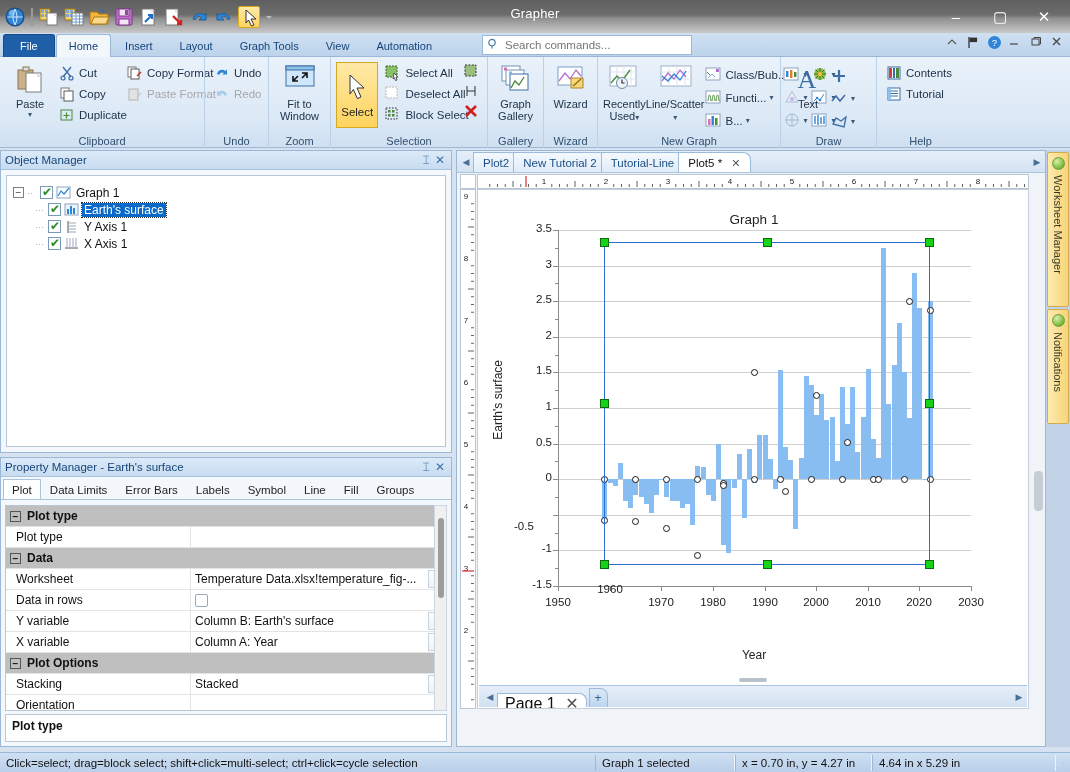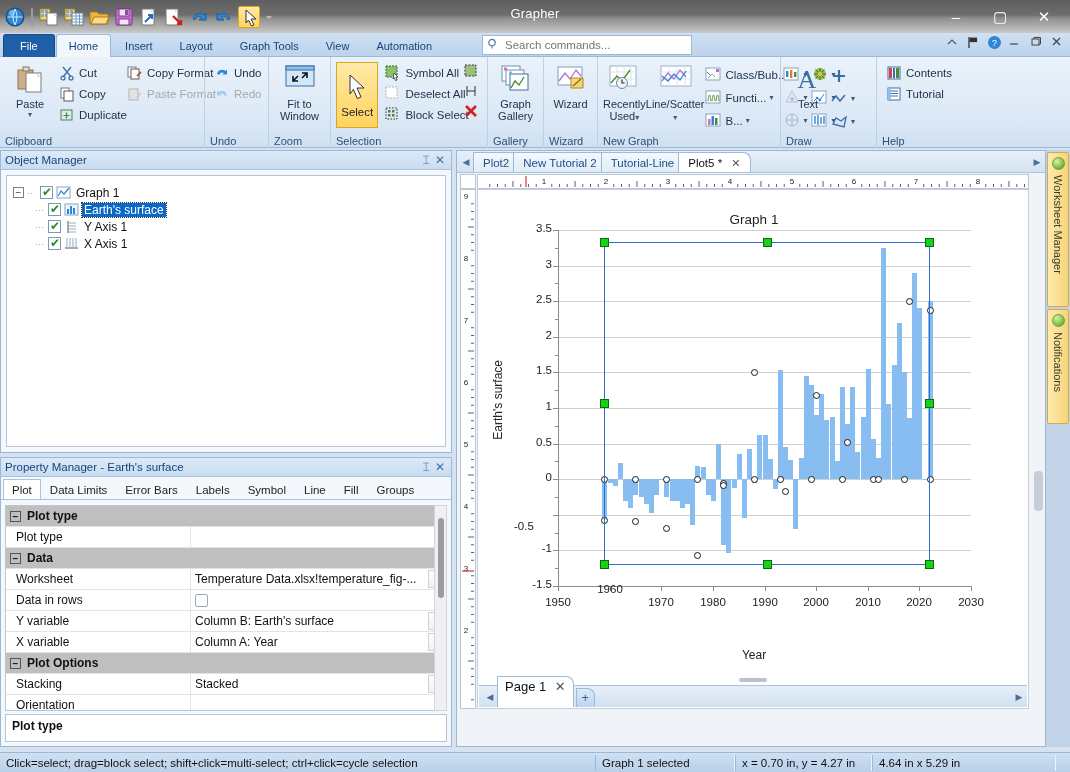--- a/index.html
+++ b/index.html
@@ -59,21 +59,21 @@
   
   .ribbon {
     position:absolute; left:0; top:57px; width:1070px; height:91px;
     background:linear-gradient(to bottom,#eaf2fa,#dbe8f6 70%, #cfe0f1);
     border-bottom:1px solid #9bb8d6;
     display:flex;
   }
   .rgroup { position:relative; height:91px; padding:2px 5px 0 5px; display:flex; flex-direction:column; }
   .rgroup + .rgroup { border-left:1px solid #bcd0e6; }
   .rgcontent { flex:1; display:flex; align-items:flex-start; padding-top:3px; }
-  .rglabel { height:14px; line-height:14px; text-align:left; font-size:11px; color:#30506f; }
+  .rglabel { height:14px; line-height:14px; text-align:center; font-size:11px; color:#30506f; }
   .bigbtn {
     width:52px; display:flex; flex-direction:column; align-items:center; justify-content:flex-start;
     font-size:11px; color:#20344a; padding-top:2px; cursor:default;
   }
   .bigbtn .glyph { width:32px; height:32px; margin-bottom:2px; }
   .bigbtn .cap { text-align:center; line-height:12px; }
   .smallcol { display:flex; flex-direction:column; gap:1px; padding-top:1px; }
   .smallbtn {
     display:flex; align-items:center; gap:4px; height:20px; padding:0 4px;
     font-size:11.5px; color:#20344a; white-space:nowrap; cursor:default;
@@ -170,21 +170,21 @@
             border:1px solid #b9c7d4; overflow:hidden; }
   .rulerV { position:absolute; left:3px; top:38px; width:16px; height:520px; background:#fff;
             border:1px solid #b9c7d4; overflow:hidden; }
   .rulercorner { position:absolute; left:3px; top:23px; width:16px; height:15px; background:#fff; border:1px solid #b9c7d4; }
 
   .canvas { position:absolute; left:20px; top:38px; width:552px; height:520px; background:#fff;
             border:1px solid #c4cfdb; overflow:hidden; }
   .pagebar { position:absolute; left:1px; right:1px; bottom:1px; height:22px;
              background:linear-gradient(to bottom,#e6eff9,#d1e0f1); border-top:1px solid #a9c4de;
              display:flex; align-items:flex-end; padding-left:4px; }
-  .pgtab { height:31px; line-height:19px; padding:0 7px; font-size:13px; background:#fff;
+  .pgtab { height:14px; line-height:19px; padding:0 7px; font-size:16px; background:#fff;
            border:1px solid #9cbada; border-bottom:none; border-radius:0 8px 0 0; color:#111; }
   .pgadd { width:19px; height:19px; margin-left:2px; background:linear-gradient(to bottom,#dceaf8,#bcd5ee);
            border:1px solid #9cbada; border-bottom:none; border-radius:0 8px 0 0;
            display:flex; align-items:center; justify-content:center; font-size:12px; color:#2e5f93; }
   .vscroll { position:absolute; right:2px; top:40px; width:9px; height:515px; }
   .vthumb { position:absolute; left:0; top:280px; width:9px; height:40px; background:#c6cdd4; border-radius:4px; }
   .hhandle { position:absolute; left:50%; margin-left:-14px; bottom:26px; width:28px; height:4px;
              background:#b9c2cb; border-radius:2px; }
 
   
@@ -480,21 +480,21 @@
               </svg>
           </span>
           <span>Select</span>
         </div>
         <div class="smallcol" style="width:82px">
           <div class="smallbtn">
             <span class="gi"><svg width="16" height="16" viewBox="0 0 16 16">
                   <rect x="1" y="1" width="11" height="11" fill="#8bbf6a" stroke="#3b6b2b" stroke-dasharray="2 1"></rect>
                   <path d="M9 8l4 4h-2l1 3-1.4.6-1.3-3L8 14z" fill="#fff" stroke="#333" stroke-width=".8"></path>
                 </svg></span>
-            <span>Symbol All</span>
+            <span>Select All</span>
           </div>
           <div class="smallbtn">
             <span class="gi"><svg width="16" height="16" viewBox="0 0 16 16">
                   <rect x="1" y="1" width="11" height="11" fill="#fff" stroke="#b9b9b9" stroke-dasharray="2 1"></rect>
                 </svg></span>
             <span>Deselect All</span>
           </div>
           <div class="smallbtn">
             <span class="gi"><svg width="16" height="16" viewBox="0 0 16 16">
                   <rect x="1" y="1" width="11" height="11" fill="none" stroke="#333" stroke-dasharray="1.6 1.4"></rect>

